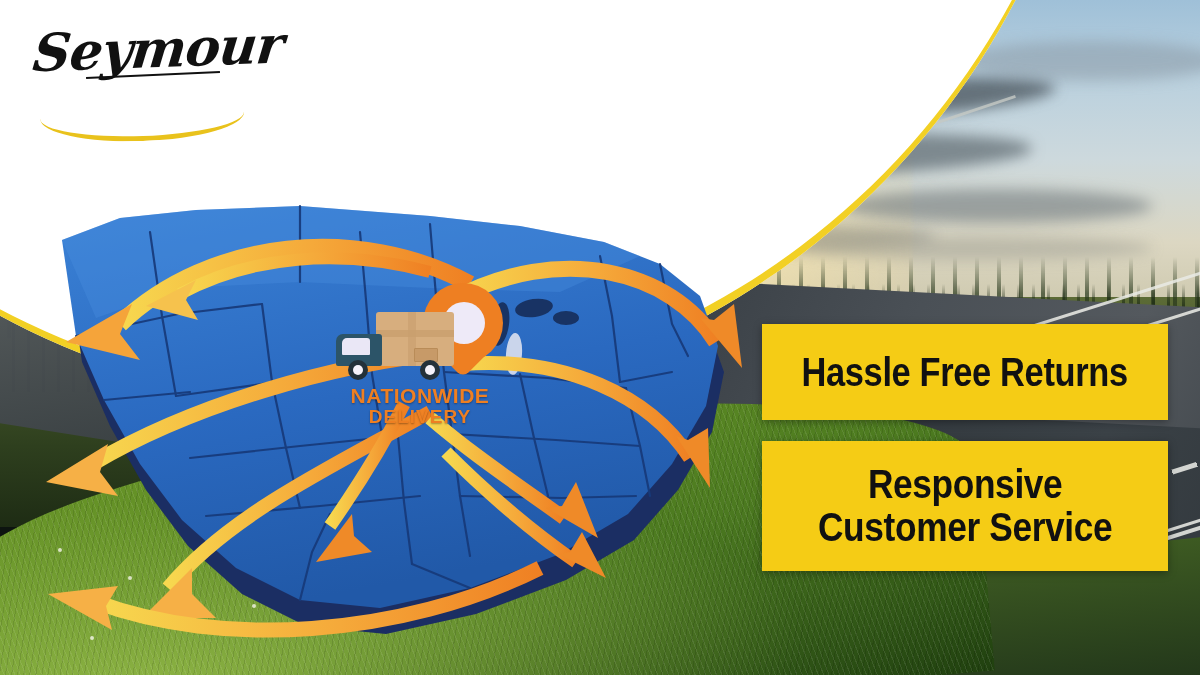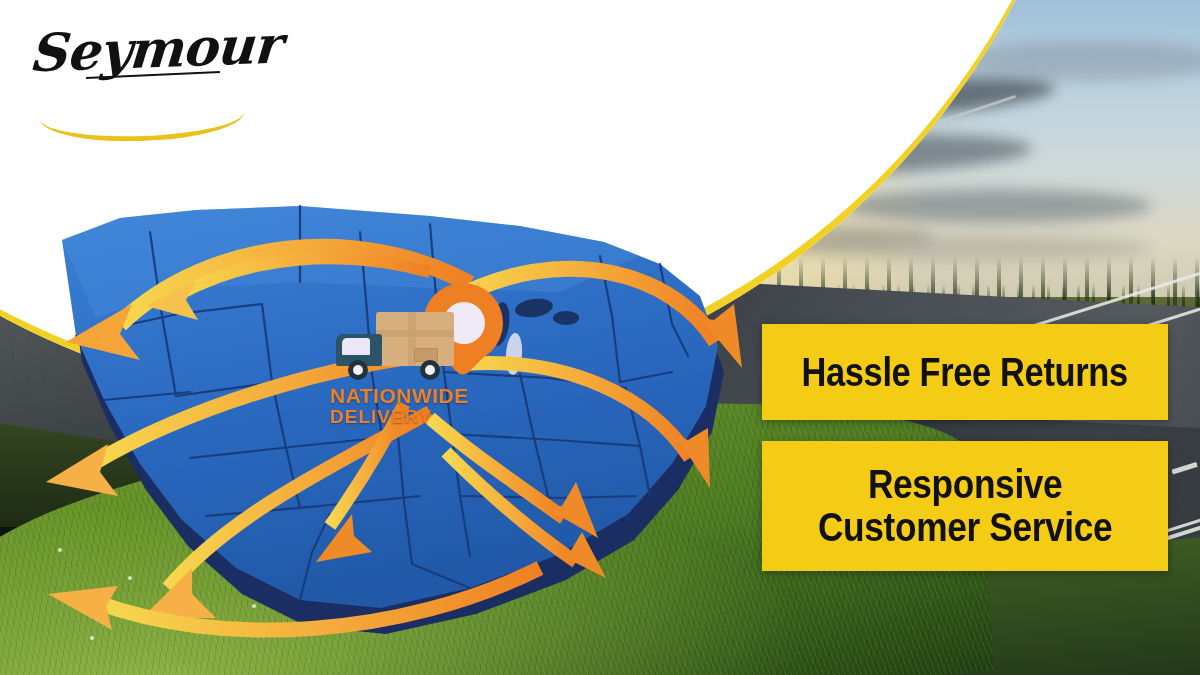--- a/index.html
+++ b/index.html
@@ -226,21 +226,21 @@
     position:absolute;top:52px;width:20px;height:20px;border-radius:50%;
     background:#23313a;
   }
   .wheel::after{
     content:"";position:absolute;left:5px;top:5px;width:10px;height:10px;
     border-radius:50%;background:#f4f2fa;
   }
   .w1{left:12px;} .w2{left:84px;}
 
   .nw-text{
-    position:absolute;left:0;top:104px;width:180px;text-align:left;
+    position:absolute;left:0;top:104px;width:180px;text-align:center;
     color:#ee7f22;font-weight:700;
     font-family:"Liberation Sans",sans-serif;
     text-shadow:0 1px 2px rgba(0,0,0,.35);
   }
   .nw-line1{font-size:21px;letter-spacing:.5px;}
   .nw-line2{font-size:19px;letter-spacing:1px;margin-top:-2px;}
 
   
   .feature-box{
     position:absolute;left:762px;width:406px;

